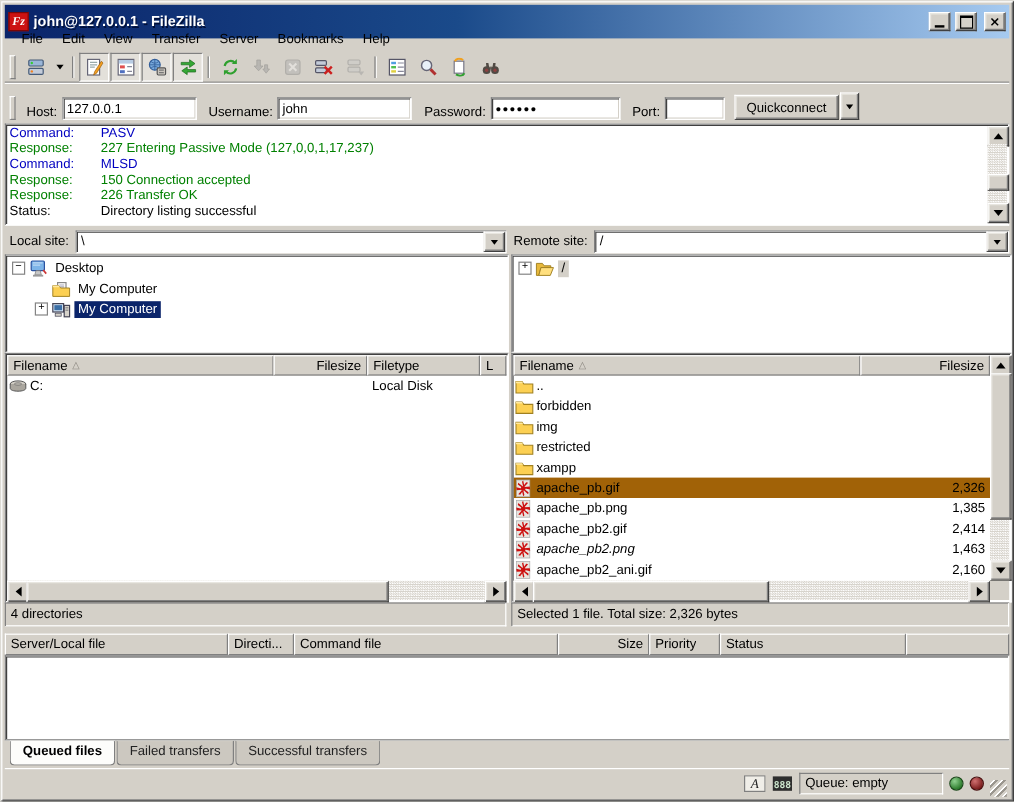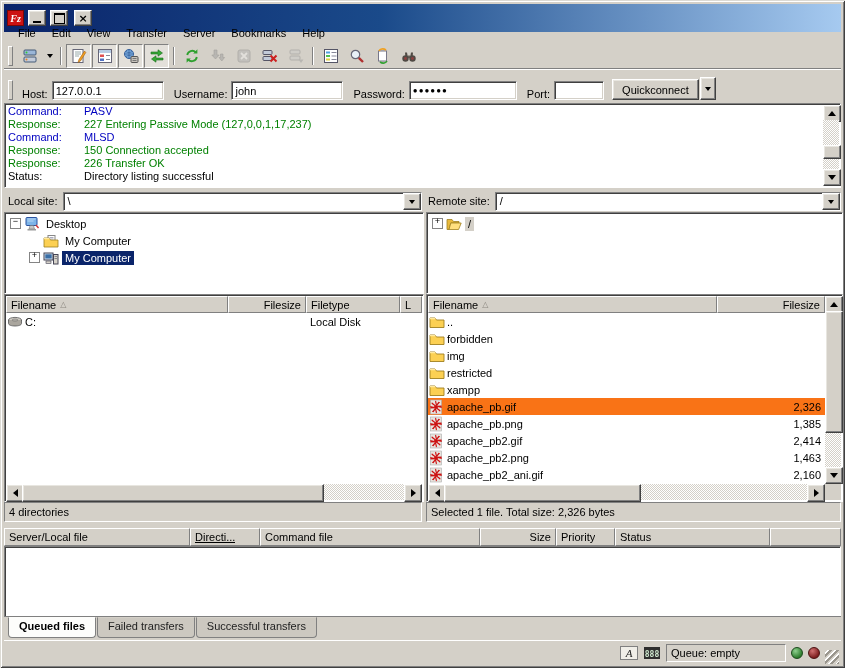--- a/index.html
+++ b/index.html
@@ -94,21 +94,21 @@
   .pane-list{position:absolute;top:294px;height:206px;background:#fff;
     border:1px solid;border-color:#808080 #fff #fff #808080;box-shadow:inset 1px 1px 0 #404040;}
   .cols{position:absolute;top:1px;left:1px;display:flex;height:17px;}
   .col-hdr{background:#d4d0c8;border:1px solid;border-color:#fff #808080 #808080 #fff;
     padding:1px 4px;display:flex;align-items:center;gap:4px;overflow:hidden;box-sizing:border-box;}
   .hdr-lab{white-space:nowrap;overflow:hidden;}
   .col-hdr .right{flex:1;text-align:right;}
   .sort{color:#8c8880;font-size:8px;line-height:8px;}
   .rows{position:absolute;top:18px;left:1px;bottom:17px;overflow:hidden;}
   .file-row{display:flex;height:17px;align-items:center;}
-  .file-row.selected{background:#f97316;}
+  .file-row.selected{background:#a16207;}
   .cell{white-space:nowrap;overflow:hidden;box-sizing:border-box;padding:0 4px;flex:none;}
   .cell.name{display:flex;align-items:center;gap:2px;padding-left:1px;}
   .cell.num{text-align:right;}
   .cell .fic{width:16px;height:16px;flex:none;}
   .cell .fic svg{width:16px;height:16px;display:block;}
   .hscroll{position:absolute;left:1px;right:1px;bottom:1px;height:16px;
     background:conic-gradient(#fff 25%,#d4d0c8 0 50%,#fff 0 75%,#d4d0c8 0) 0 0/2px 2px;}
   .hscroll .sb-btn{height:16px;}
   .rvscroll{position:absolute;right:1px;top:1px;bottom:17px;width:16px;
     background:conic-gradient(#fff 25%,#d4d0c8 0 50%,#fff 0 75%,#d4d0c8 0) 0 0/2px 2px;}
@@ -139,20 +139,21 @@
   .resize-grip{width:14px;height:14px;align-self:flex-end;
     background:repeating-linear-gradient(135deg,transparent 0 2px,#fff 2px 3px,#9a968e 3px 5px);}
 </style>
 </head>
 <body>
 
 <div id="window">
 
   <div class="titlebar">
     <div class="app-icon">Fz</div>
+    <div class="title-text">john@127.0.0.1 - FileZilla</div>
     <div class="win-btn push">
         <div class="g-min"></div>
       </div>
     <div class="win-btn push">
         <div class="g-max"></div>
       </div>
     <div class="win-btn push gap">
         <div class="g-close">×</div>
       </div>
   </div>
@@ -590,21 +591,21 @@
                   <circle cx="7" cy="8" r="2"></circle>
                   <path d="M7 1.5l1 4.4-1 .9-1-4.4zM1.2 7l4.3 1 .4 1.2-4.4.3zM7 14.5l-1-4.4 1-.9 1 4.4zM12.8 9l-4.3-1-.4-1.2 4.4-.3zM2.9 3.2l3.3 2.9-.2 1.2-3.5-2.5zM11.1 3.2l-2.9 3.3-1.2-.2 2.5-3.5zM2.9 12.8l2.9-3.3 1.2.2-2.5 3.5zM11.1 12.8l-3.3-2.9.2-1.2 3.5 2.5z"></path>
                 </g>
               </svg>
             </span>
             <span>apache_pb2.gif</span>
           </span>
           <span class="cell num" style="width: 108px;">2,414</span>
         </div>
         <div class="file-row">
-          <span class="cell name" style="width: 289px;">
+          <span class="cell name" style="width: 289px; font-style: italic;">
             <span class="fic">
               <svg viewBox="0 0 16 16">
                 <rect x="1.5" y="1" width="11" height="14" fill="#e8e5df" stroke="#aaa" stroke-width=".6"></rect>
                 <g fill="#cc1111">
                   <circle cx="7" cy="8" r="2"></circle>
                   <path d="M7 1.5l1 4.4-1 .9-1-4.4zM1.2 7l4.3 1 .4 1.2-4.4.3zM7 14.5l-1-4.4 1-.9 1 4.4zM12.8 9l-4.3-1-.4-1.2 4.4-.3zM2.9 3.2l3.3 2.9-.2 1.2-3.5-2.5zM11.1 3.2l-2.9 3.3-1.2-.2 2.5-3.5zM2.9 12.8l2.9-3.3 1.2.2-2.5 3.5zM11.1 12.8l-3.3-2.9.2-1.2 3.5 2.5z"></path>
                 </g>
               </svg>
             </span>
             <span>apache_pb2.png</span>
@@ -652,21 +653,21 @@
     <span>4 directories</span>
   </div>
   <div class="status-strip" style="left:426px;width:415px">
     <span>Selected 1 file. Total size: 2,326 bytes</span>
   </div>
 
   <div class="queue-cols" id="queue-cols">
       <div class="col-hdr" style="width: 186px;">
         <span class="hdr-lab">Server/Local file</span>
       </div>
-      <div class="col-hdr" style="width: 70px; text-decoration: underline;">
+      <div class="col-hdr" style="width: 55px;">
         <span class="hdr-lab">Directi...</span>
       </div>
       <div class="col-hdr" style="width: 220px;">
         <span class="hdr-lab">Command file</span>
       </div>
       <div class="col-hdr" style="width: 76px;">
         <span class="hdr-lab right">Size</span>
       </div>
       <div class="col-hdr" style="width: 59px;">
         <span class="hdr-lab">Priority</span>

